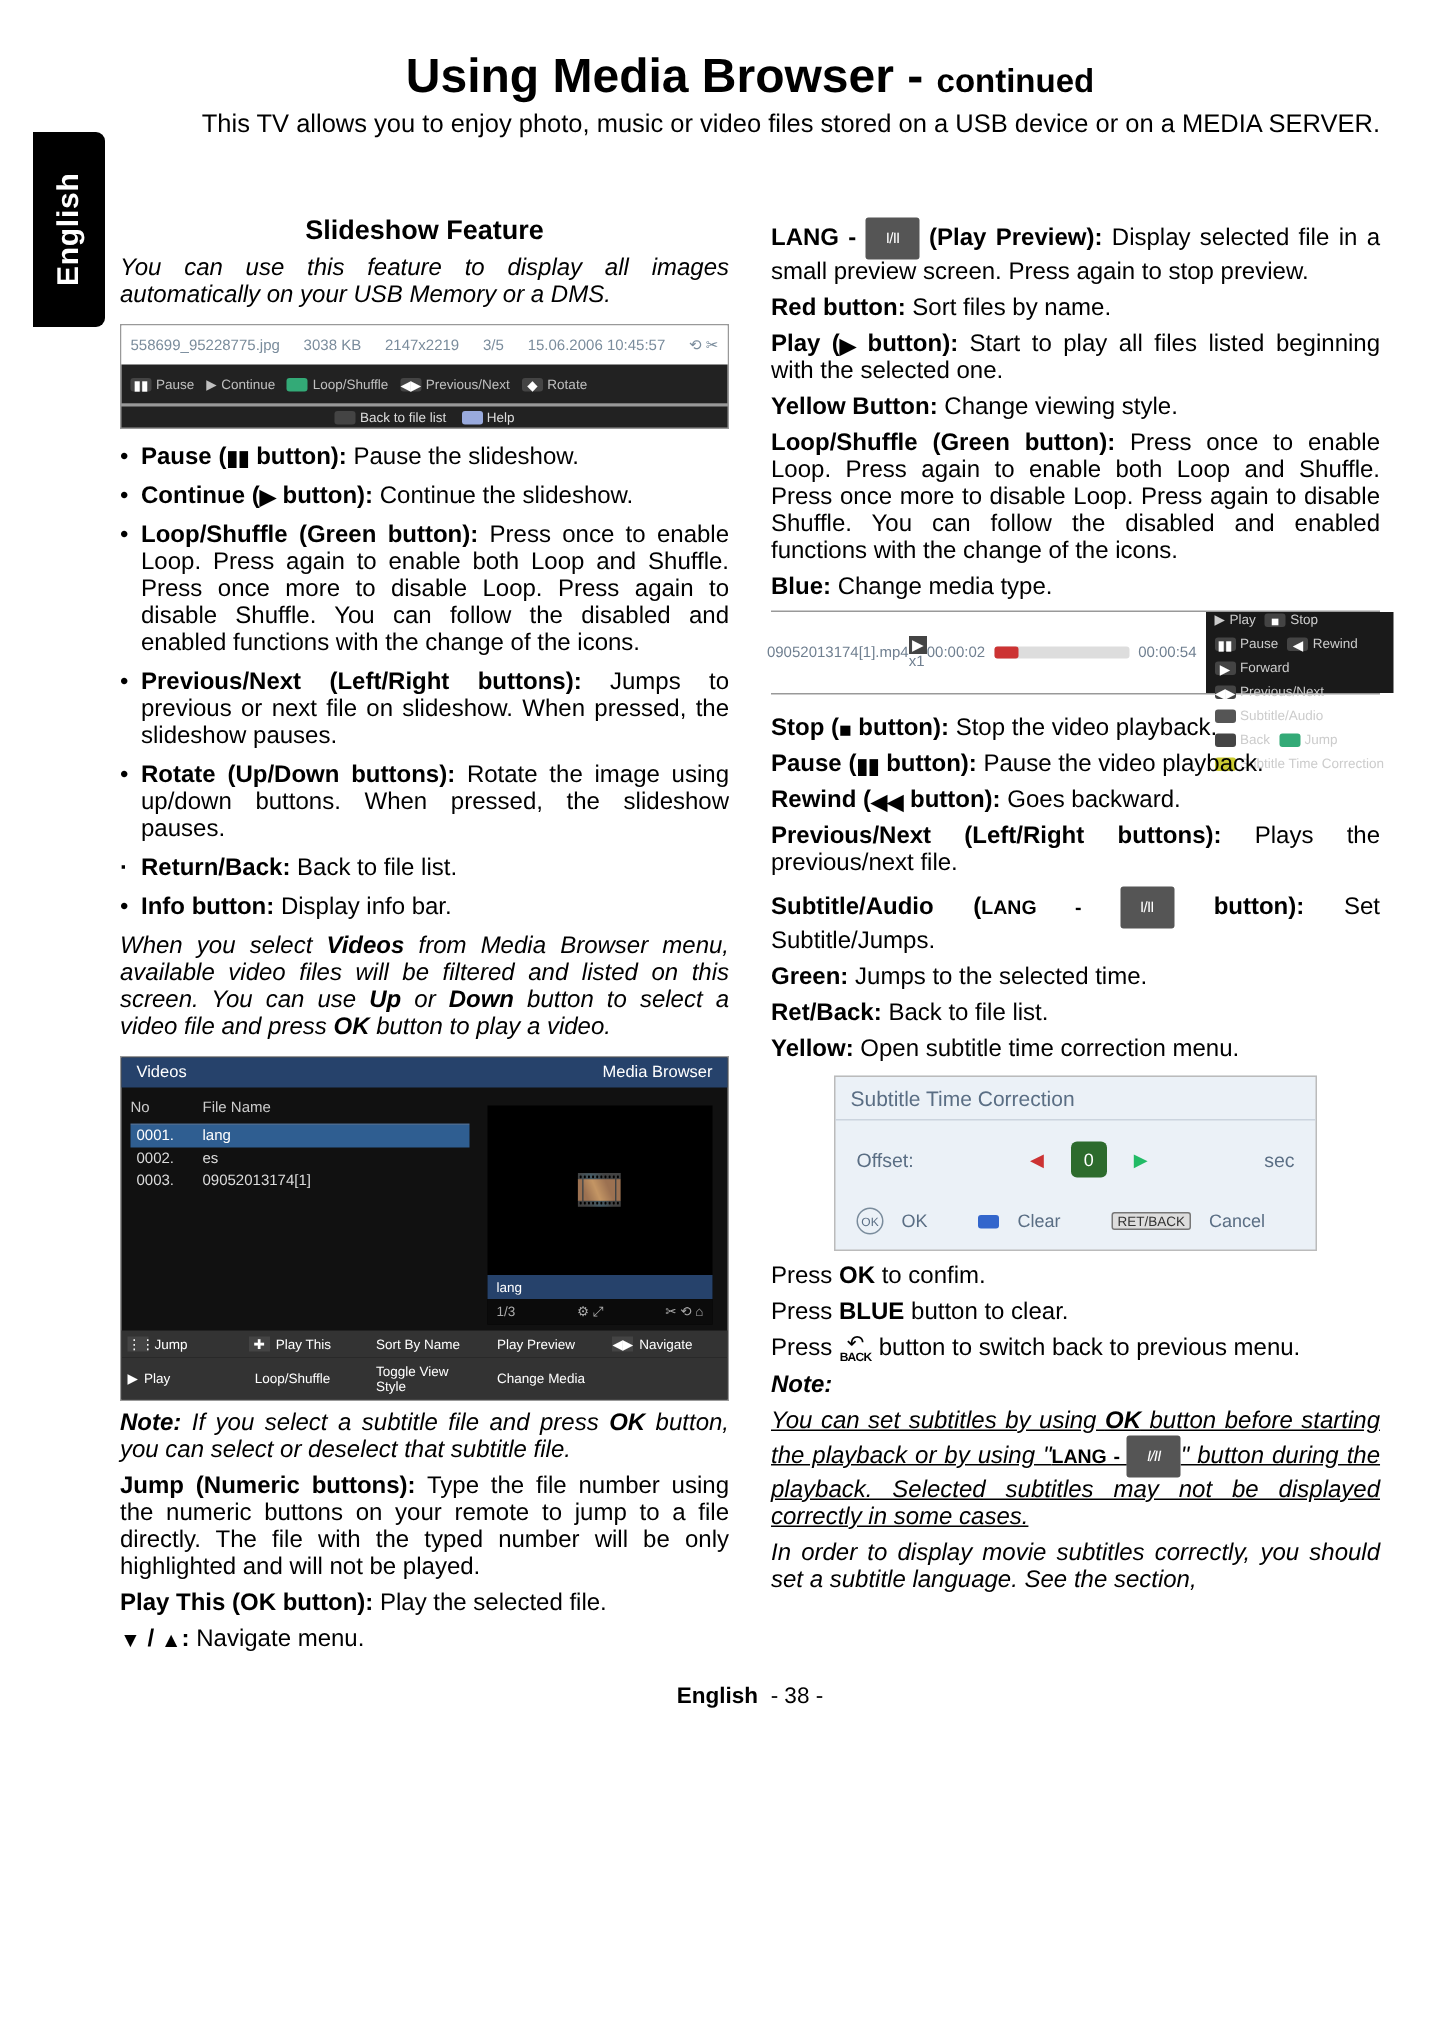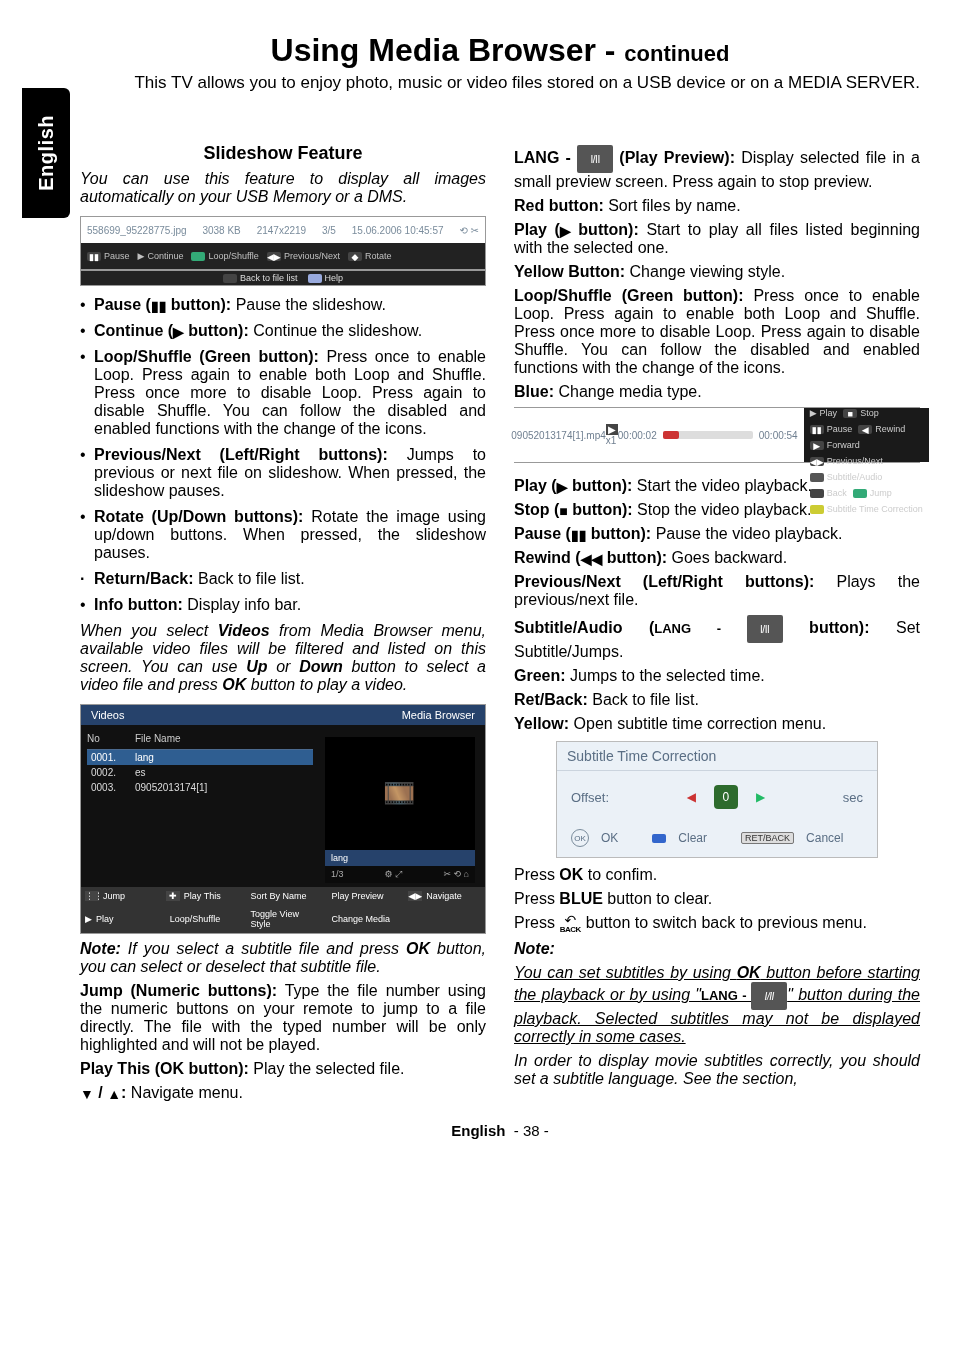--- a/index.html
+++ b/index.html
@@ -553,21 +553,20 @@
               <span>Jump</span>
             </span>
           <span class="pill">
               <span class="rc yellow"></span>
               <span>Subtitle Time Correction</span>
             </span>
         </div>
       </div>
 
       <div class="space"></div>
-      <p class="body-p"><b><span>Play (</span><span class="il-icon">▶</span><span> button):</span></b><span> Start the video playback.</span></p>
       <p class="body-p"><b><span>Stop (</span><span class="il-icon">■</span><span> button):</span></b><span> Stop the video playback.</span></p>
       <p class="body-p"><b><span>Pause (</span><span class="il-icon">▮▮</span><span> button):</span></b><span> Pause the video playback.</span></p>
       <p class="body-p"><b><span>Rewind (</span><span class="il-icon">◀◀</span><span> button):</span></b><span> Goes backward.</span></p>
       <p class="body-p"><b>Previous/Next (Left/Right buttons):</b><span> Plays the previous/next file.</span></p>
       <p class="body-p">
         <b><span>Subtitle/Audio (</span><span style="font-size:13px;">LANG - </span></b><span class="lang-icon">I/II</span><b> button):</b><span> Set Subtitle/Jumps.</span>
       </p>
       <p class="body-p"><b>Green:</b><span> Jumps to the selected time.</span></p>
       <p class="body-p"><b>Ret/Back:</b><span> Back to file list.</span></p>
       <p class="body-p"><b>Yellow:</b><span> Open subtitle time correction menu.</span></p>

